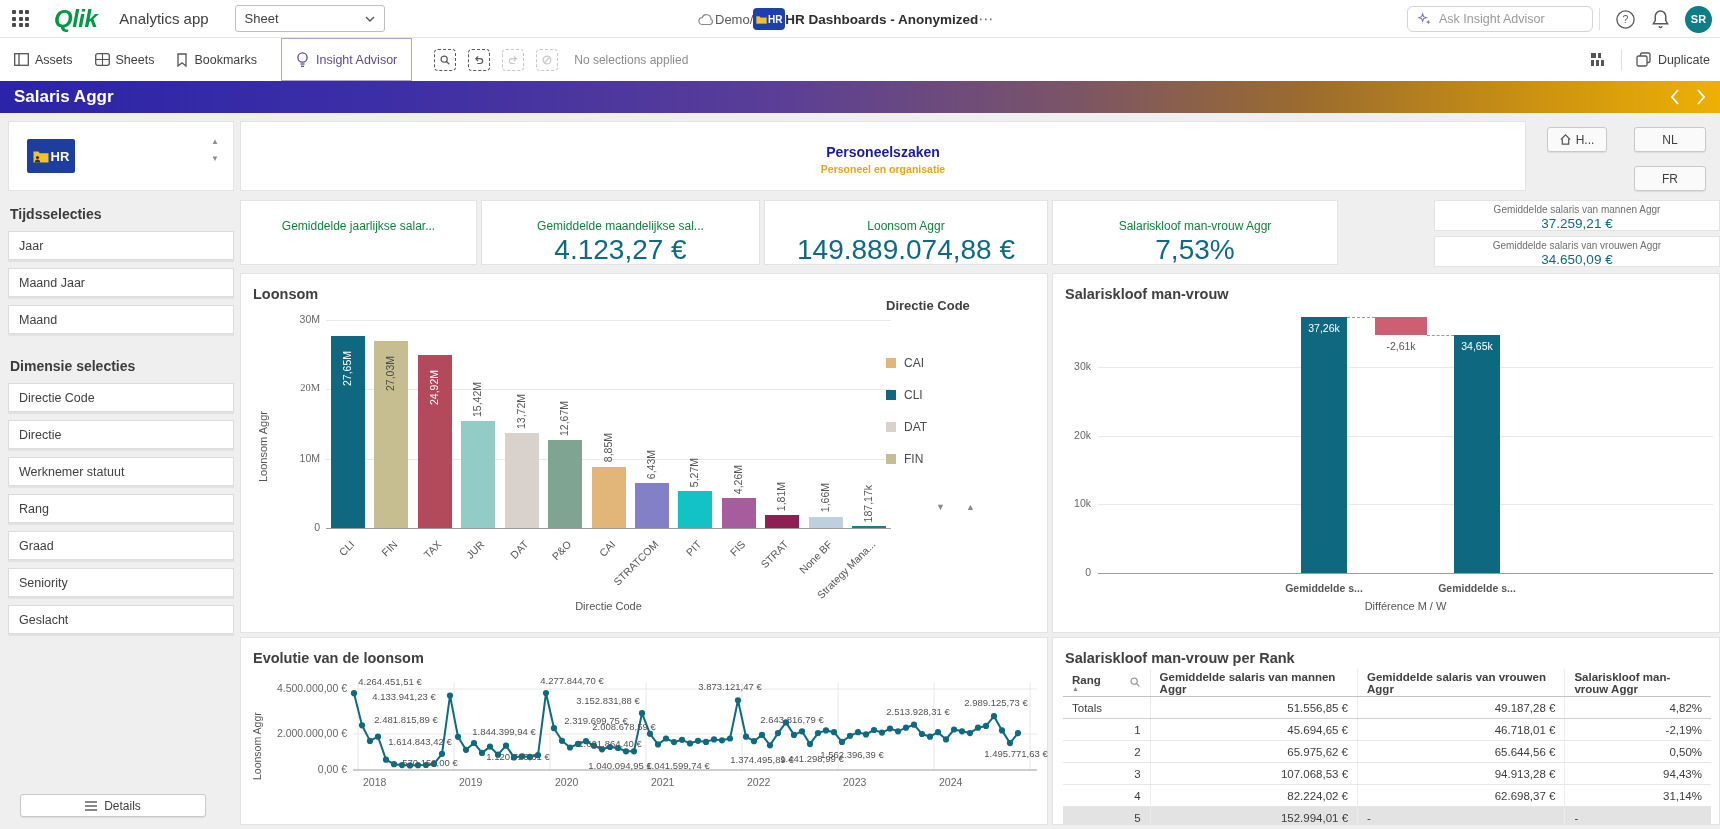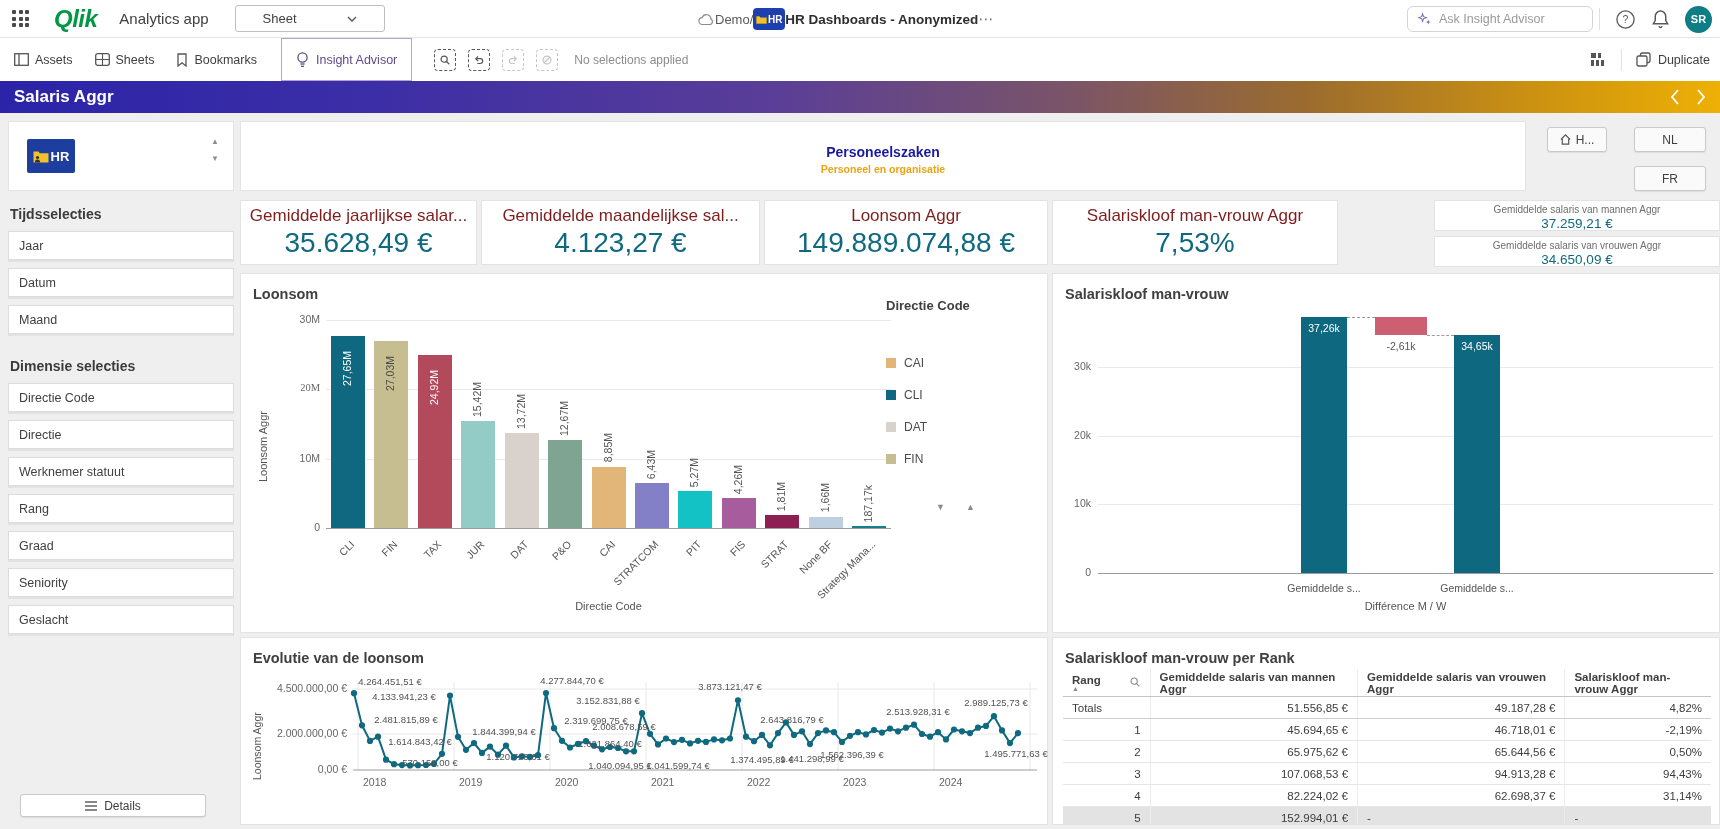--- a/index.html
+++ b/index.html
@@ -5,21 +5,21 @@
   *{margin:0;padding:0;box-sizing:border-box;}
   html,body{width:1720px;height:829px;}
   body{position:relative;font-family:"Liberation Sans",sans-serif;background:#efefef;overflow:hidden;color:#404040;}
   .card{position:absolute;background:#fff;border:1px solid #e3e3e3;}
   
   .topbar{position:absolute;left:0;top:0;width:1720px;height:38px;background:#fff;border-bottom:1px solid #e4e4e4;display:flex;align-items:center;}
   .launcher{display:grid;grid-template-columns:repeat(3,4px);grid-template-rows:repeat(3,4px);gap:2.5px;margin-left:12px;cursor:pointer;}
   .launcher i{background:#4a4a4a;border-radius:1px;}
   .qlik-logo{font-size:24px;font-weight:bold;color:#009845;letter-spacing:-0.5px;margin-left:25px;font-style:italic;}
   .product{font-size:15px;color:#404040;margin-left:22px;}
-  .sheet-dd{margin-left:26px;width:150px;height:27px;border:1px solid #bfbfbf;border-radius:3px;display:flex;align-items:center;justify-content:space-between;padding:0 27px;font-size:13px;cursor:pointer;background:#fff;}
+  .sheet-dd{margin-left:26px;width:150px;height:27px;border:1px solid #bfbfbf;border-radius:3px;display:flex;align-items:center;justify-content:space-between;padding:0 9px;font-size:13px;cursor:pointer;background:#fff;}
   .crumb{position:absolute;left:698px;top:0;height:38px;display:flex;align-items:center;font-size:13px;color:#595959;}
   .appbadge{width:32px;height:22px;background:#1e3fae;border-radius:4px;display:flex;align-items:center;justify-content:center;gap:1px;}
   .appbadge span{color:#fff;font-weight:bold;font-size:10px;}
   .appname{font-size:13.5px;font-weight:bold;color:#2e2e2e;}
   .more{font-size:15px;color:#707070;letter-spacing:1px;cursor:pointer;}
   .askbox{position:absolute;left:1407px;top:6px;width:186px;height:26px;border:1px solid #d4d4d4;border-radius:6px;display:flex;align-items:center;gap:7px;padding:0 9px;color:#9a9a9a;font-size:12.5px;background:#fff;}
   .top-right{position:absolute;right:8px;top:0;height:38px;display:flex;align-items:center;gap:15px;}
   .vdiv{width:1px;height:22px;background:#e0e0e0;}
   .avatar{width:27px;height:27px;border-radius:50%;background:#0e7d86;color:#fff;font-size:11px;font-weight:bold;display:flex;align-items:center;justify-content:center;cursor:pointer;}
   
@@ -47,21 +47,21 @@
   .side-head{font-size:14px;font-weight:bold;color:#3b3b3b;margin:15px 2px 9px 2px;}
   .filt{height:29px;background:#fff;border:1px solid #dcdcdc;box-shadow:0 2px 0 rgba(0,0,0,0.05);display:flex;align-items:center;padding-left:10px;font-size:12.5px;color:#404040;margin-bottom:8px;cursor:pointer;}
   .details-btn{position:absolute;left:20px;top:794px;width:186px;height:23px;background:#fff;border:1px solid #c9c9c9;border-radius:3px;display:flex;align-items:center;justify-content:center;gap:7px;font-size:12px;cursor:pointer;box-shadow:0 1px 1px rgba(0,0,0,0.08);}
   
   .banner{left:240px;top:121px;width:1286px;height:70px;text-align:center;}
   .banner-title{font-size:14px;font-weight:bold;color:#1a1a9e;margin-top:22px;}
   .banner-sub{font-size:10.5px;font-weight:bold;color:#eba412;margin-top:3px;}
   .side-btn{position:absolute;background:#fafafa;border:1px solid #c9c9c9;border-radius:3px;font-size:12px;color:#404040;display:flex;align-items:center;justify-content:center;gap:5px;cursor:pointer;box-shadow:0 1px 1px rgba(0,0,0,0.08);}
   
   .kpi{text-align:center;overflow:hidden;}
-  .kpi-title{font-size:17px;color:#7f1d1d;margin-top:5px;white-space:nowrap;}
+  .kpi-title{font-size:12px;color:#15803d;margin-top:18px;white-space:nowrap;}
   .kpi-value{font-size:28px;color:#0f6a80;margin-top:1px;white-space:nowrap;}
   .kpi-s-title{font-size:10px;color:#6e6e6e;margin-top:3px;}
   .kpi-s-value{font-size:13.5px;color:#0f6a80;margin-top:1px;}
   
   .chart-title{position:absolute;left:12px;top:12px;font-size:14.5px;font-weight:bold;color:#404040;}
   .plot{position:absolute;}
   .gridline{position:absolute;height:1px;background:#e9e9e9;}
   .axisline{position:absolute;height:1px;background:#9c9c9c;}
   .ytick{position:absolute;font-size:10.5px;color:#666;text-align:right;}
   .yaxis-title{position:absolute;writing-mode:vertical-rl;transform:rotate(180deg);font-size:11px;color:#555;}
@@ -69,21 +69,21 @@
   .vlabel{position:absolute;writing-mode:vertical-rl;transform:rotate(180deg);font-size:10.5px;white-space:nowrap;}
   .xtick{position:absolute;width:90px;text-align:right;font-size:10.5px;color:#555;transform:rotate(-45deg);transform-origin:100% 0;white-space:nowrap;}
   .xaxis-title{position:absolute;text-align:center;font-size:11px;color:#555;}
   .legend-title{position:absolute;font-size:13px;font-weight:bold;color:#404040;}
   .leg-item{position:absolute;display:flex;align-items:center;gap:8px;font-size:12px;color:#4a4a4a;cursor:pointer;}
   .leg-sw{width:10px;height:10px;}
   .leg-arrow{position:absolute;font-size:9px;color:#8a8a8a;cursor:pointer;}
   .wbar{position:absolute;cursor:pointer;}
   .wlabel{position:absolute;font-size:10.5px;text-align:center;}
   .dash{position:absolute;border-top:1px dashed #9a9a9a;height:0;}
-  .wxtick{position:absolute;font-size:10.5px;color:#555;text-align:center;white-space:nowrap;}
+  .wxtick{position:absolute;font-size:10.5px;color:#555;text-align:center;white-space:nowrap;font-weight:bold;}
   
   .tbl{position:absolute;left:10px;top:31px;width:648px;font-size:11.5px;color:#3c3c3c;}
   .trow{display:flex;border-bottom:1px solid #e6e6e6;}
   .thead{border-bottom:1px solid #c4c4c4;font-weight:bold;color:#404040;font-size:11.5px;}
   .tcell{padding:0 9px;display:flex;align-items:center;border-right:1px solid #ececec;min-height:21px;}
   .tcell:last-child{border-right:none;}
   .num{justify-content:flex-end;}
   .selrow{background:#e3e3e3;}
   .sorticon{font-size:7px;color:#8a8a8a;line-height:6px;}
 </style>
@@ -245,21 +245,21 @@
   </div>
   <div class="spinner">
     <span>▲</span>
     <span>▼</span>
   </div>
 </div>
 <div class="sidebar">
   <div class="side-head">Tijdsselecties</div>
   <div id="sec0">
       <div class="filt">Jaar</div>
-      <div class="filt">Datum</div>
+      <div class="filt">Maand Jaar</div>
       <div class="filt">Maand</div>
     </div>
   <div class="side-head" style="margin-top:24px">Dimensie selecties</div>
   <div id="sec1">
       <div class="filt">Directie Code</div>
       <div class="filt">Directie</div>
       <div class="filt">Werknemer statuut</div>
       <div class="filt">Rang</div>
       <div class="filt">Graad</div>
       <div class="filt">Seniority</div>
@@ -288,21 +288,20 @@
 </div>
 <div class="side-btn" style="left:1634px;top:127px;width:72px;height:25px">
     <span>NL</span>
   </div>
 <div class="side-btn" style="left:1634px;top:166px;width:72px;height:25px">
     <span>FR</span>
   </div>
 
 <div class="card kpi" style="left:240px;top:200px;width:237px;height:65px">
   <div class="kpi-title">Gemiddelde jaarlijkse salar...</div>
-  <div class="kpi-value">35.628,49 €</div>
 </div>
 <div class="card kpi" style="left:481px;top:200px;width:279px;height:65px">
   <div class="kpi-title">Gemiddelde maandelijkse sal...</div>
   <div class="kpi-value">4.123,27 €</div>
 </div>
 <div class="card kpi" style="left:764px;top:200px;width:284px;height:65px">
   <div class="kpi-title">Loonsom Aggr</div>
   <div class="kpi-value">149.889.074,88 €</div>
 </div>
 <div class="card kpi" style="left:1052px;top:200px;width:286px;height:65px">

